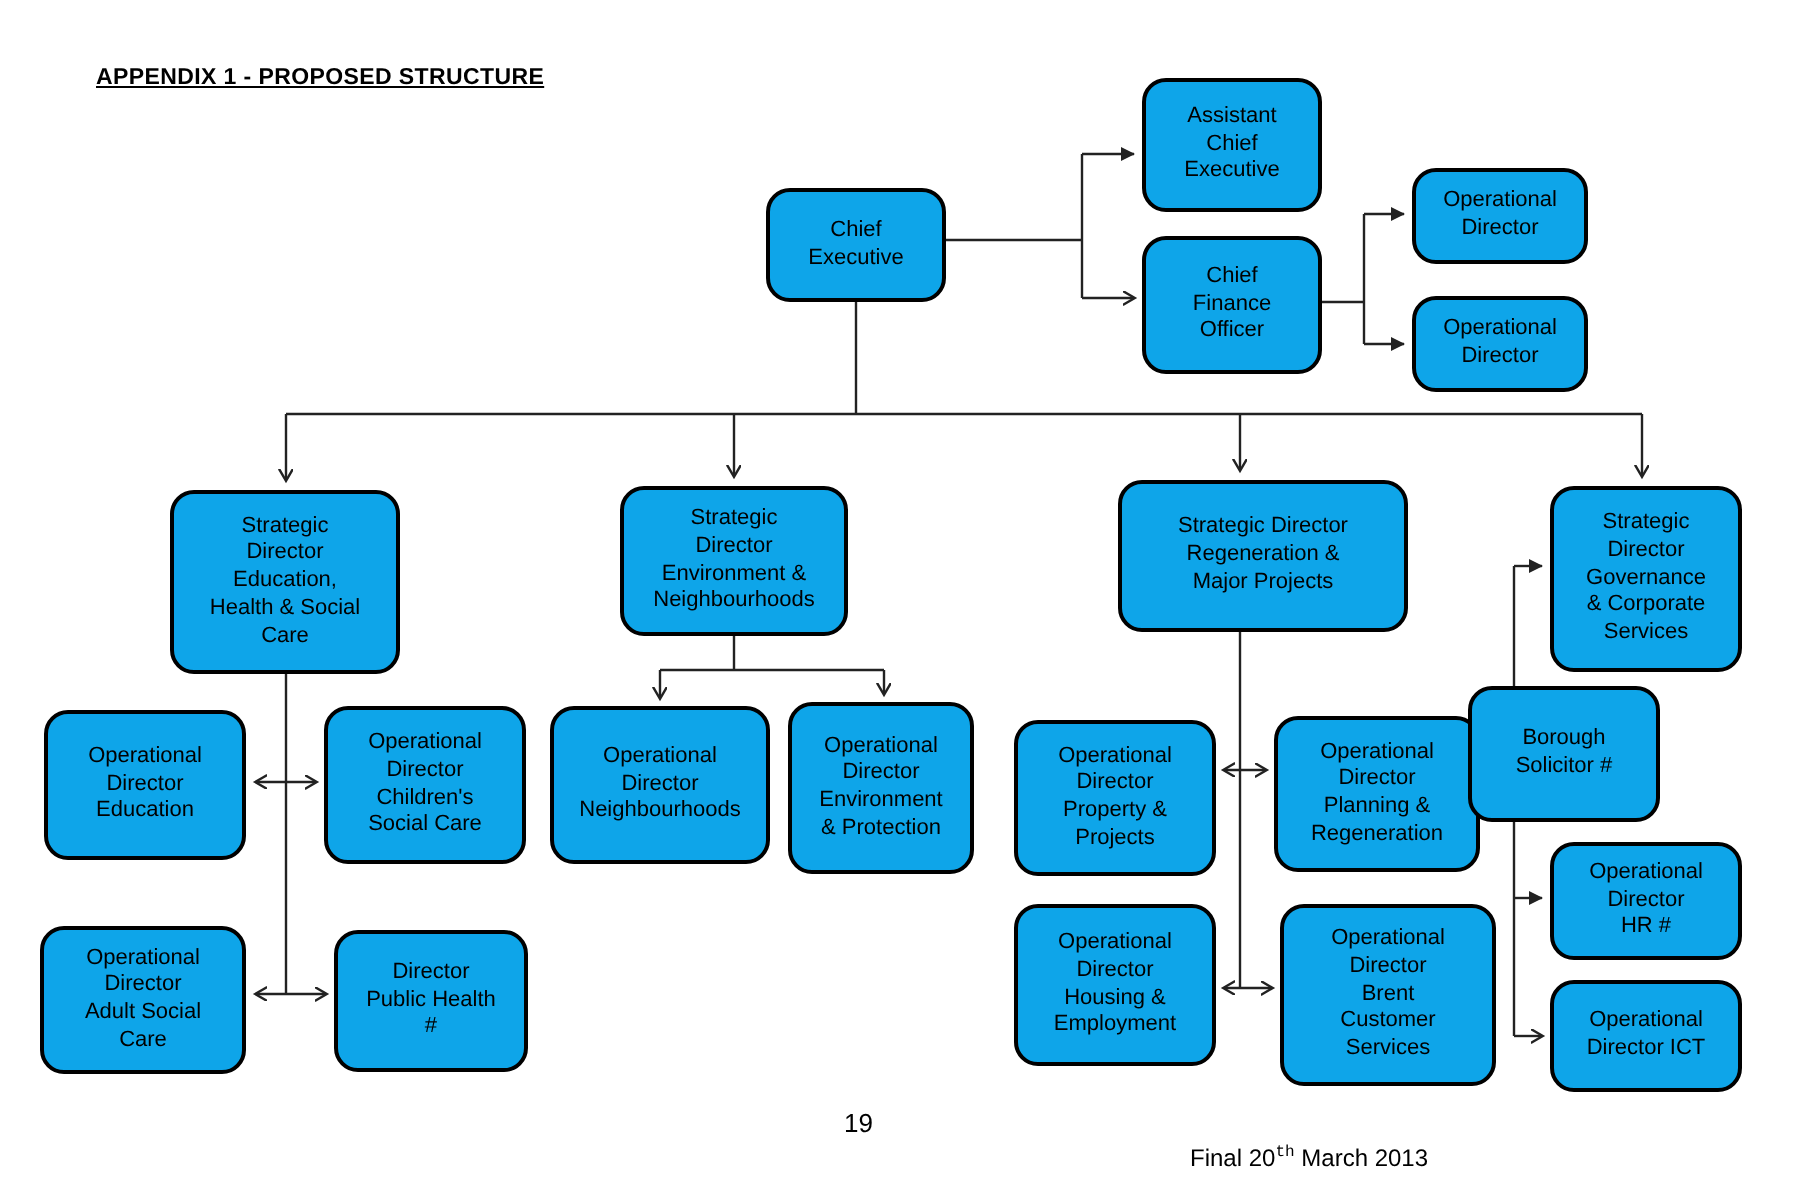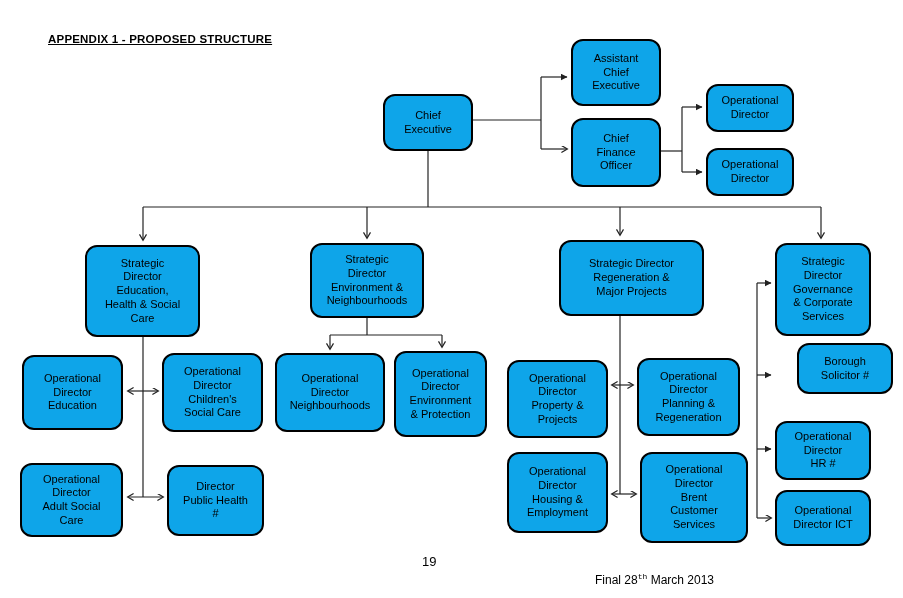--- a/index.html
+++ b/index.html
@@ -188,24 +188,24 @@
   <div class="box" style="left:507px;top:452px;width:101px;height:81px">Operational
 Director
 Housing &amp;
 Employment</div>
   <div class="box" style="left:640px;top:452px;width:108px;height:91px">Operational
 Director
 Brent
 Customer
 Services</div>
 
-  <div class="box" style="left:797px;top:343px;width:96px;height:51px">Borough
+  <div class="box" style="left:734px;top:343px;width:96px;height:68px">Borough
 Solicitor #</div>
   <div class="box" style="left:775px;top:421px;width:96px;height:59px">Operational
 Director
 HR #</div>
   <div class="box" style="left:775px;top:490px;width:96px;height:56px">Operational
 Director ICT</div>
 
   <div class="page-number">19</div>
-  <div class="footer-date"><span>Final 28</span><span class="sup">th</span><span> March 2013</span></div>
+  <div class="footer-date"><span>Final 20</span><span class="sup">th</span><span> March 2013</span></div>
 
 </div>
 
 </body></html>

